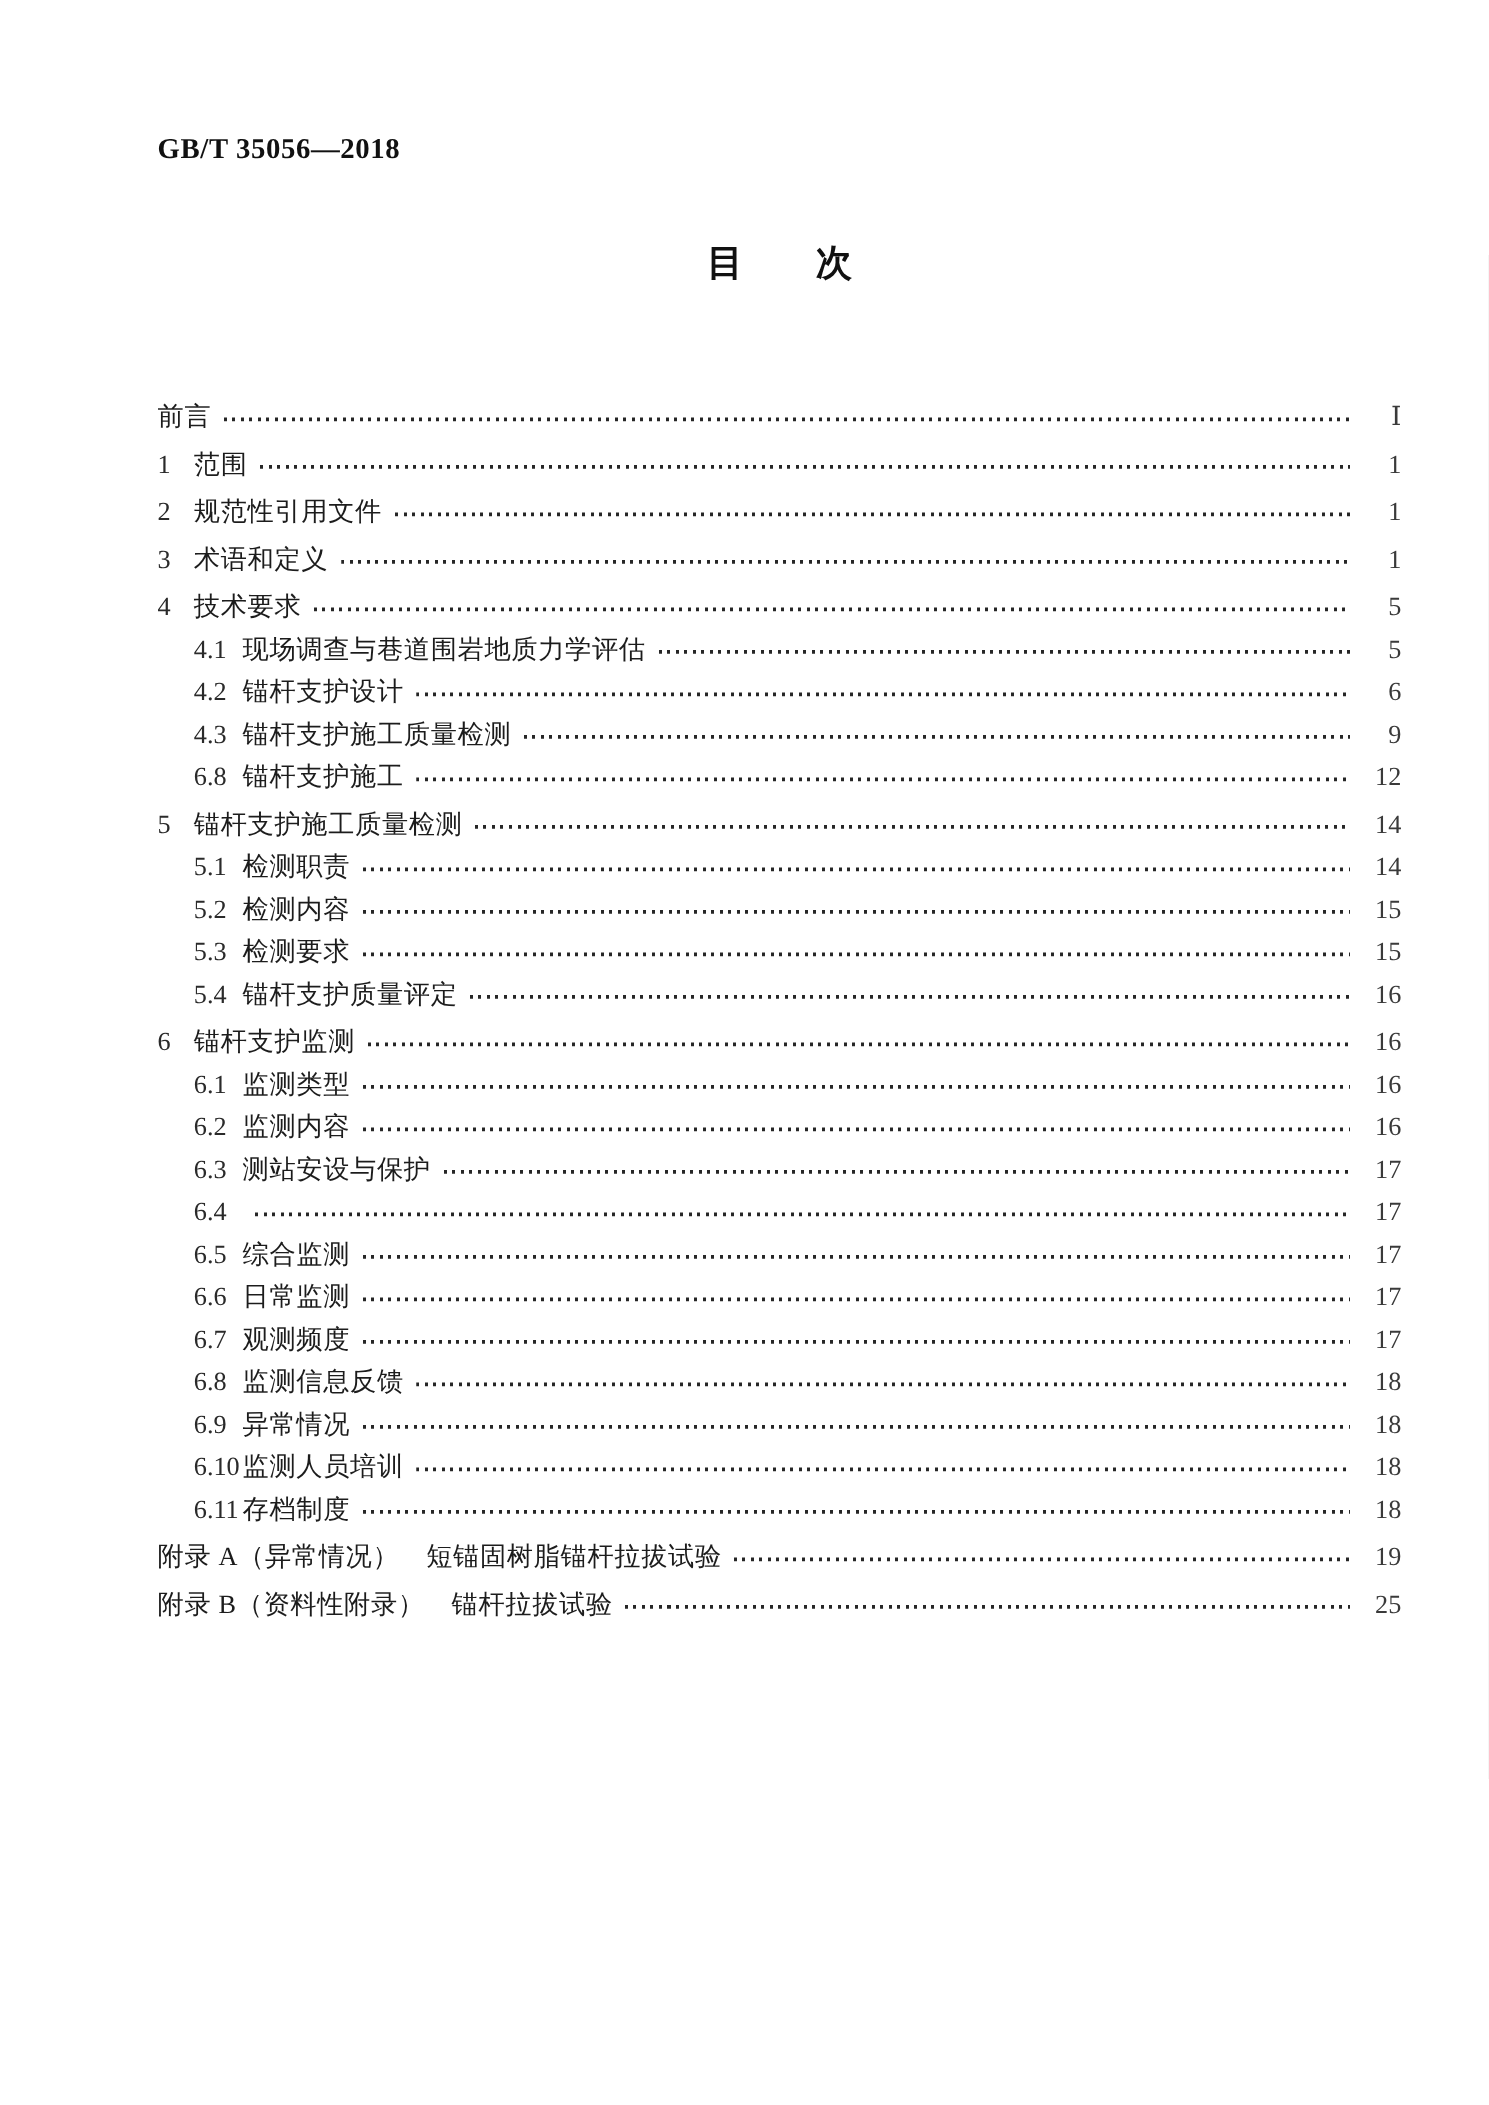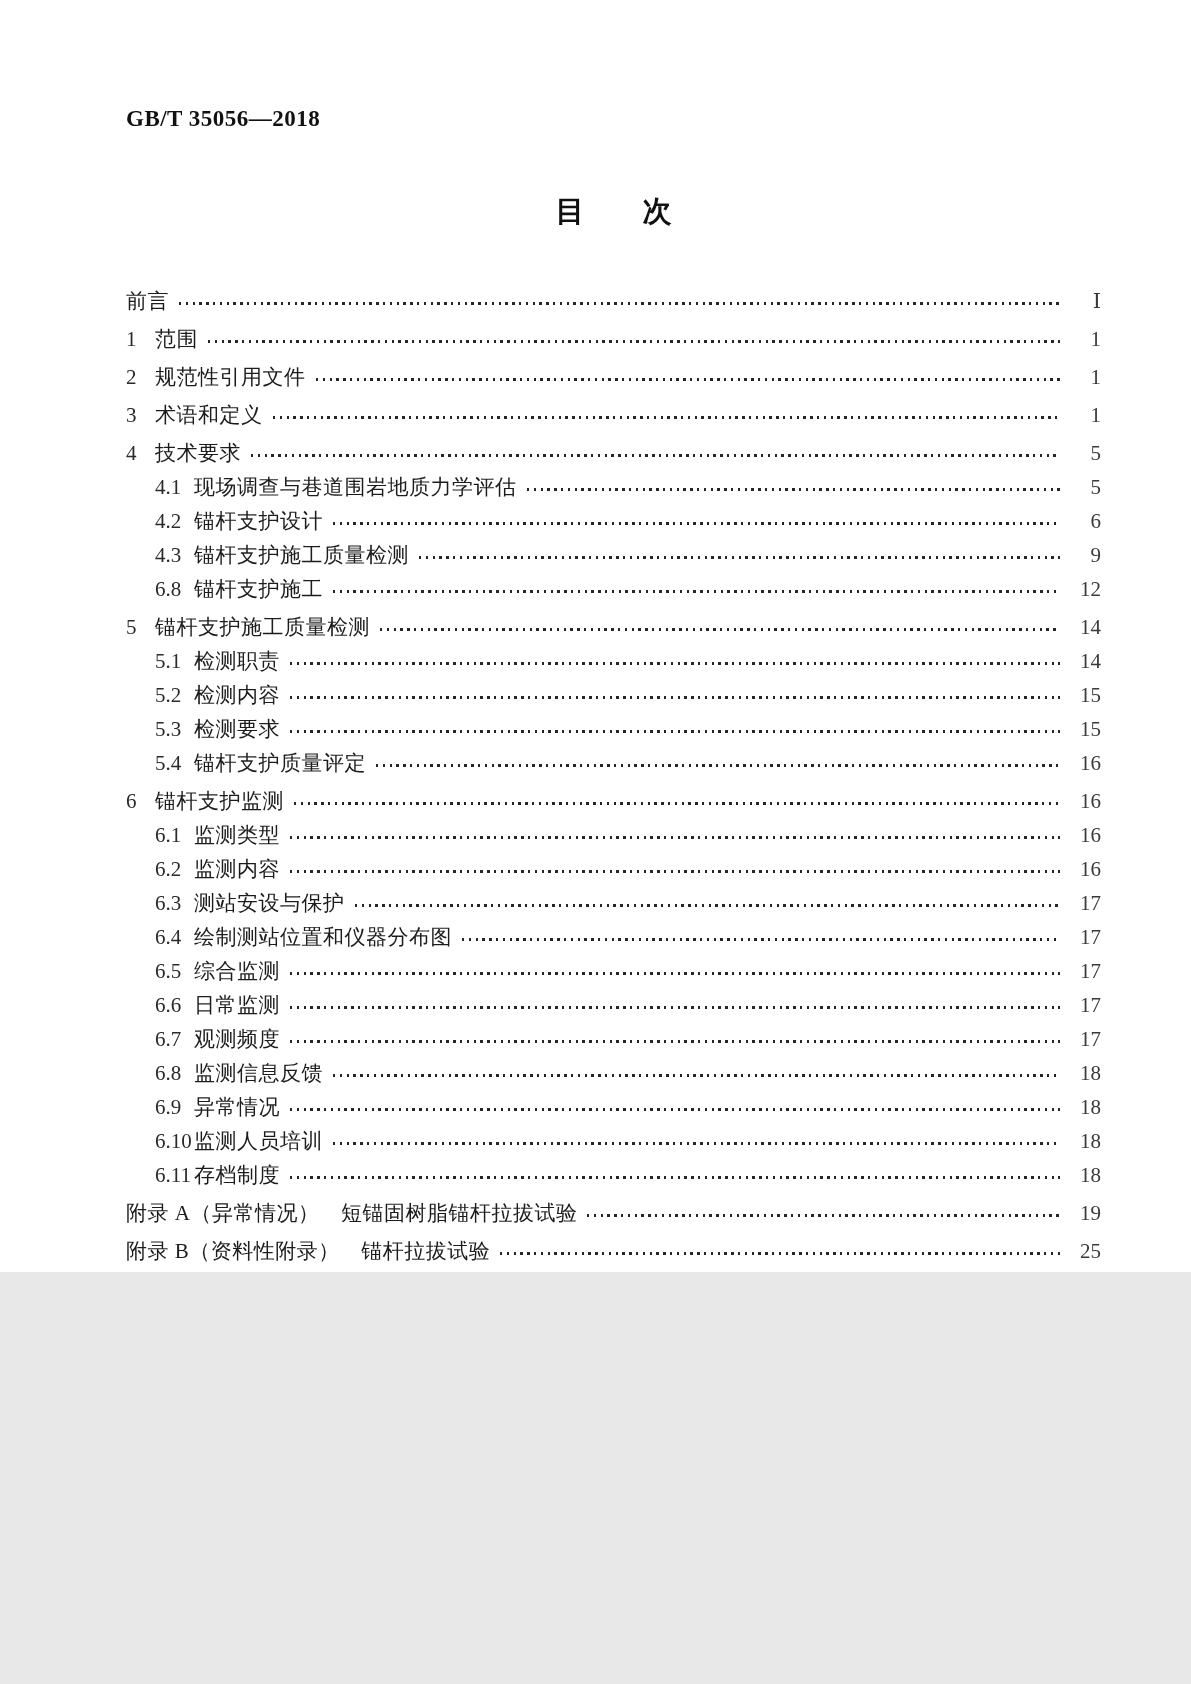--- a/index.html
+++ b/index.html
@@ -3,46 +3,46 @@
 <meta charset="utf-8">
 <style>
   html, body {
     margin: 0;
     padding: 0;
     background: #e8e8e8;
   }
   .page {
     position: relative;
     width: 1191px;
-    height: 1272px;
+    height: 1684px;
     margin: 0 auto;
     background: #ffffff;
     box-sizing: border-box;
-    padding: 106px 90px 0 126px;
+    padding: 106px 70px 0 126px;
     font-family: "Liberation Serif", "DejaVu Serif", serif;
     color: #1c1c1c;
     overflow: hidden;
   }
   .doc-number {
     font-size: 23px;
     font-weight: bold;
     letter-spacing: 0.5px;
     color: #111;
   }
   .page-title {
     margin: 64px 0 0 0;
     text-align: center;
     font-family: Liberation Serif, serif;
     font-size: 29px;
     font-weight: bold;
     color: #111;
     line-height: 1.1;
   }
   .toc {
-    margin-top: 56px;
+    margin-top: 88px;
   }
   .row {
     display: flex;
     align-items: baseline;
     line-height: 34px;
     font-size: 21px;
     white-space: nowrap;
   }
   .row.level-0, .row.level-1 { margin-top: 4px; }
   .row:first-child { margin-top: 0; }
@@ -191,21 +191,20 @@
       <span class="pg">16</span>
     </div>
       <div class="row level-2">
       <span class="num">6.3</span>
       <span class="label">测站安设与保护</span>
       <span class="dots"></span>
       <span class="pg">17</span>
     </div>
       <div class="row level-2">
       <span class="num">6.4</span>
-      <span class="label">绘制测站位置和仪器分布图</span>
       <span class="dots"></span>
       <span class="pg">17</span>
     </div>
       <div class="row level-2">
       <span class="num">6.5</span>
       <span class="label">综合监测</span>
       <span class="dots"></span>
       <span class="pg">17</span>
     </div>
       <div class="row level-2">

